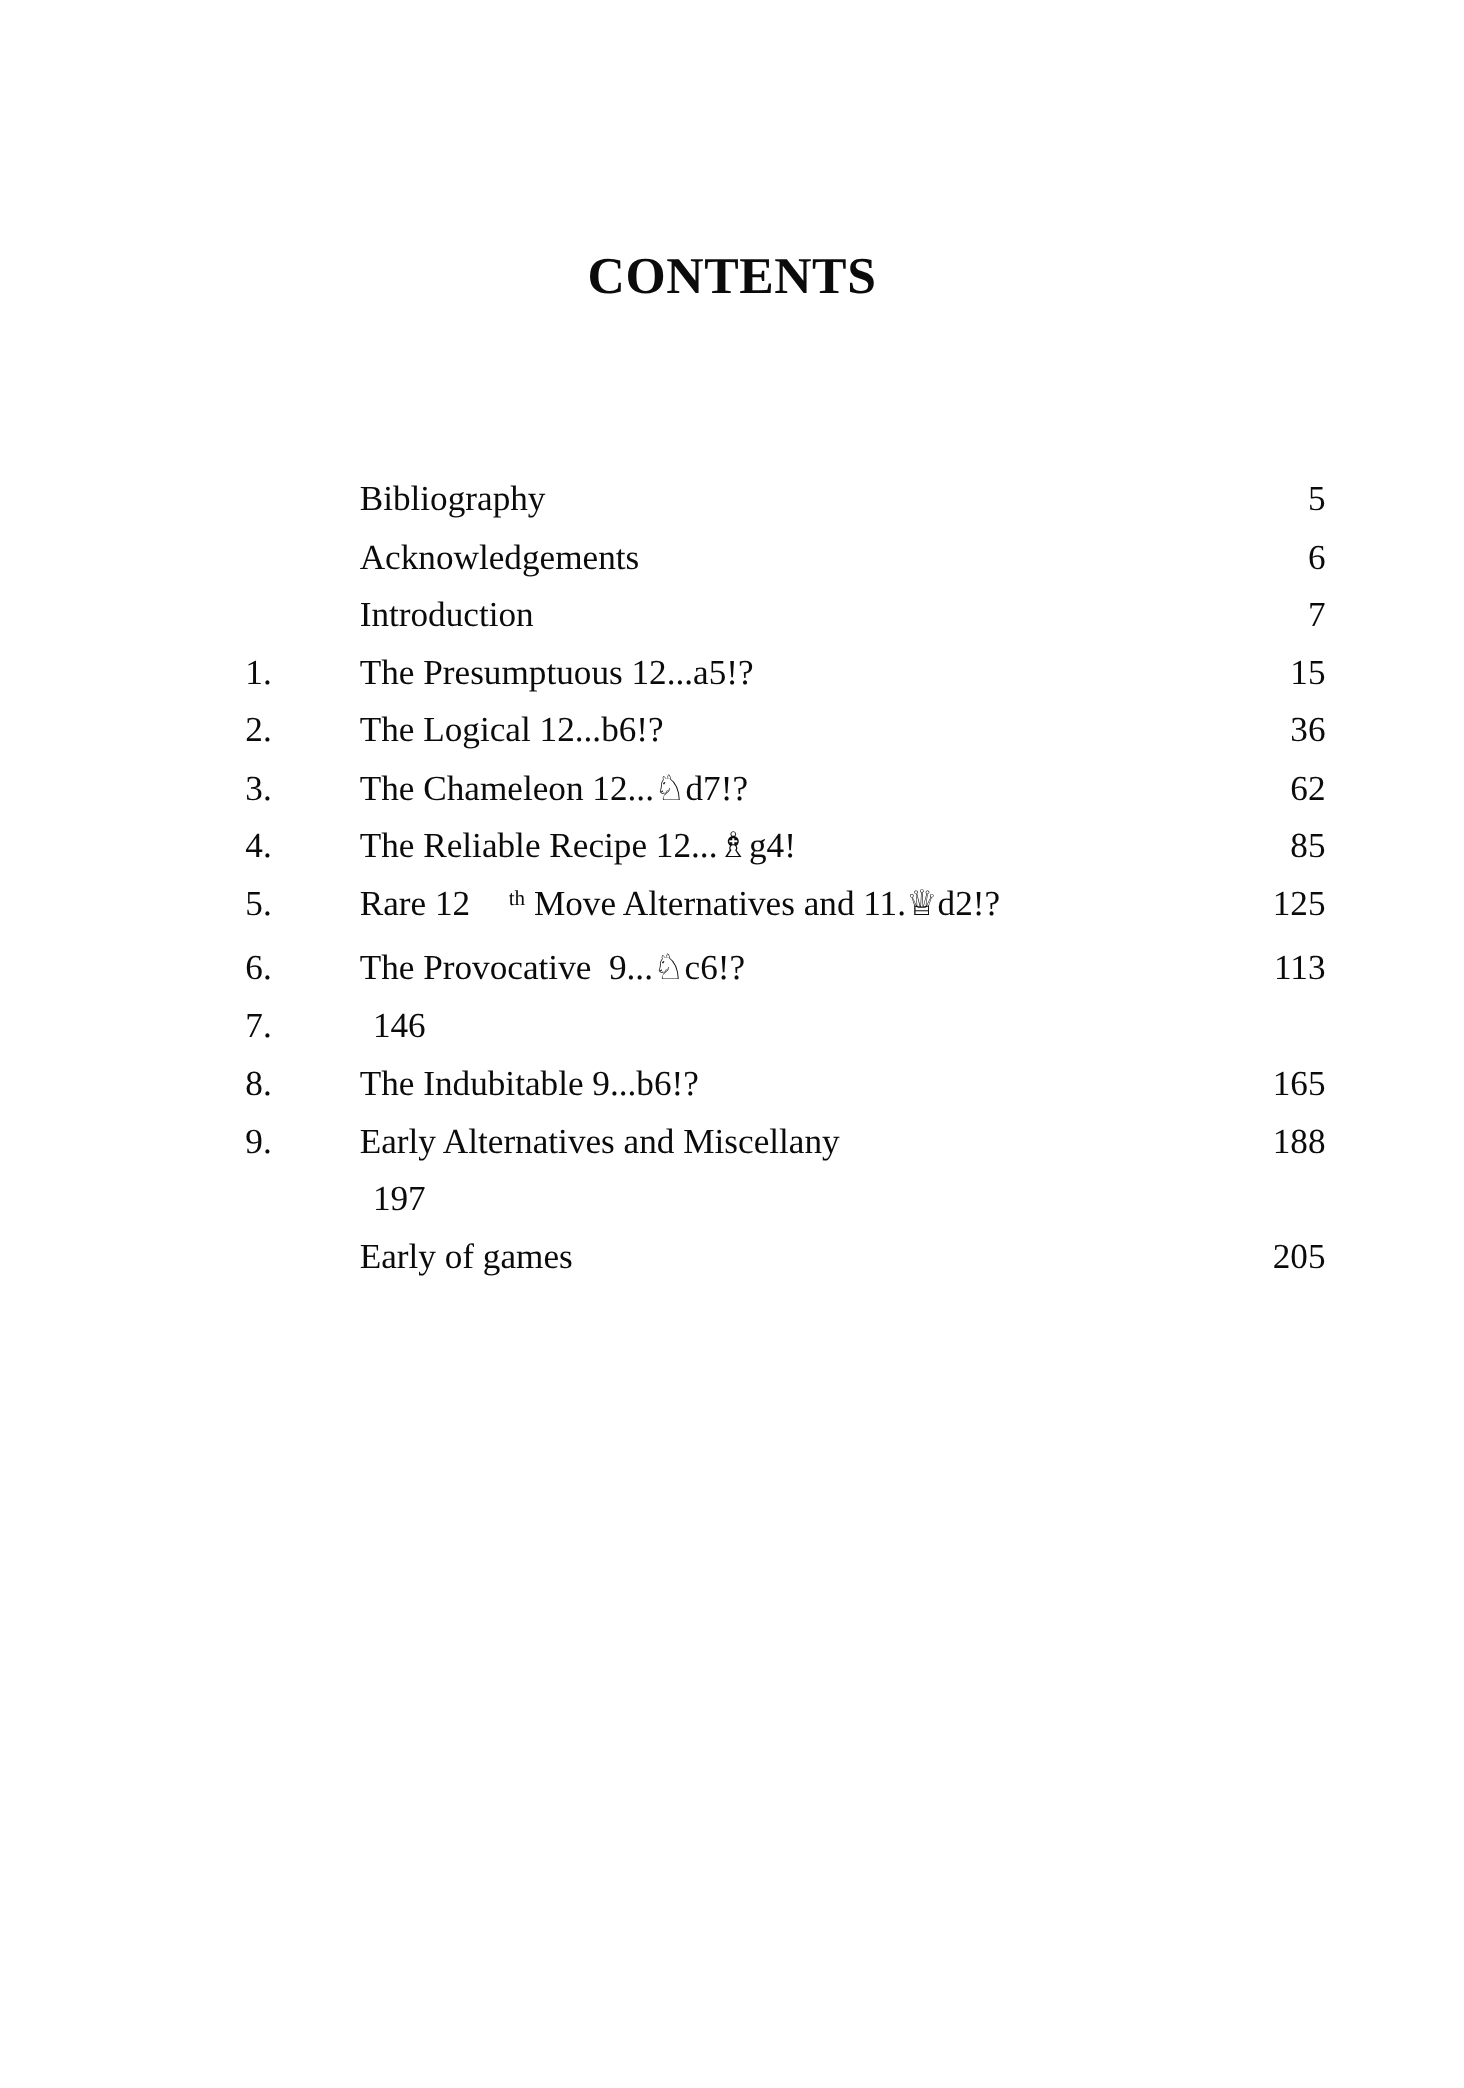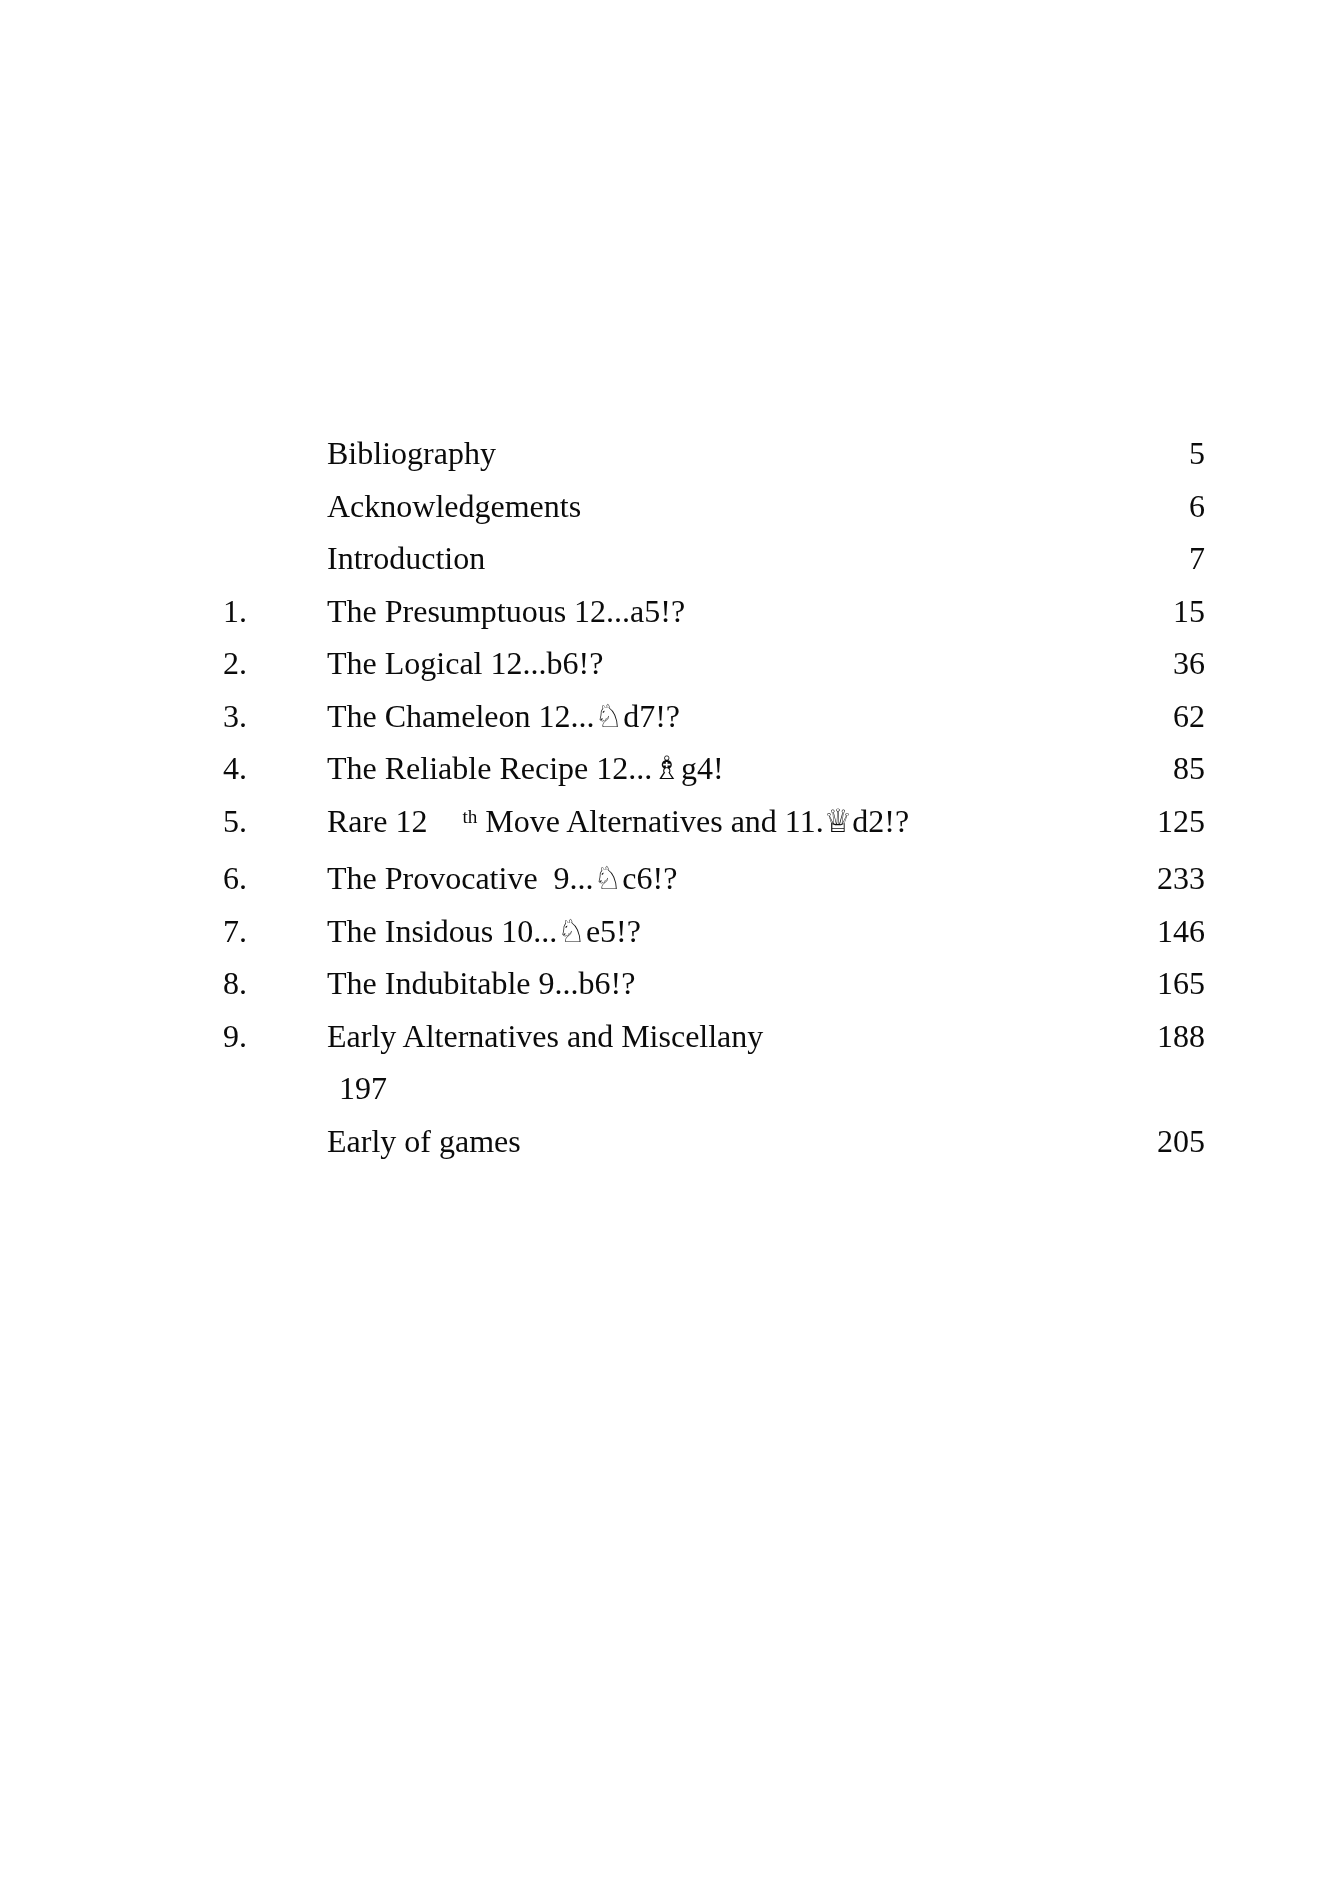--- a/index.html
+++ b/index.html
@@ -65,20 +65,21 @@
     position: relative;
     top: -0.45em;
     letter-spacing: 0;
     margin-left: 35px;
   }
 </style>
 </head>
 <body>
 
 <div class="page">
+  <div class="page-title">CONTENTS</div>
 
   <div class="toc">
       <div class="toc-row">
         <span class="toc-num"></span>
         <span class="toc-label">Bibliography</span>
         <span class="toc-page">5</span>
       </div>
       <div class="toc-row">
         <span class="toc-num"></span>
         <span class="toc-label">Acknowledgements</span>
@@ -110,25 +111,24 @@
         <span class="toc-page">85</span>
       </div>
       <div class="toc-row">
         <span class="toc-num">5.</span>
         <span class="toc-label">Rare 12<span class="sup">th</span> Move Alternatives and 11.<span class="fig">♕</span>d2!?</span>
         <span class="toc-page">125</span>
       </div>
       <div class="toc-row">
         <span class="toc-num">6.</span>
         <span class="toc-label">The Provocative  9...<span class="fig">♘</span>c6!?</span>
-        <span class="toc-page">233</span>
+        <span class="toc-page">113</span>
       </div>
       <div class="toc-row">
         <span class="toc-num">7.</span>
-        <span class="toc-label">The Insidous 10...<span class="fig">♘</span>e5!?</span>
         <span class="toc-page">146</span>
       </div>
       <div class="toc-row">
         <span class="toc-num">8.</span>
         <span class="toc-label">The Indubitable 9...b6!?</span>
         <span class="toc-page">165</span>
       </div>
       <div class="toc-row">
         <span class="toc-num">9.</span>
         <span class="toc-label">Early Alternatives and Miscellany</span>

